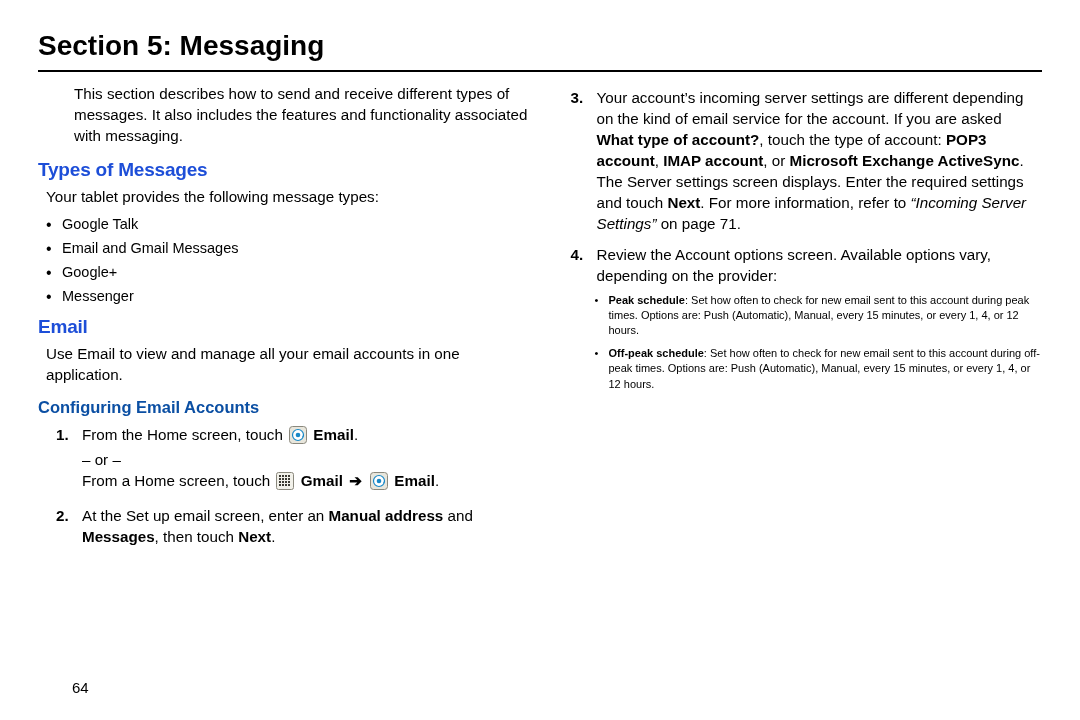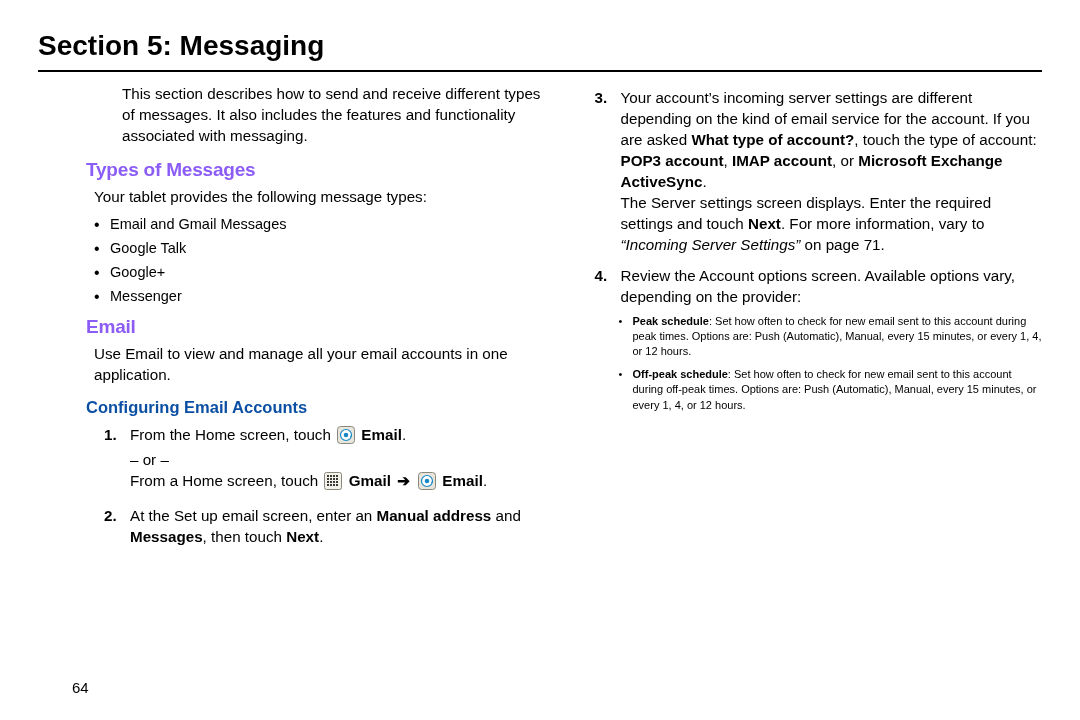--- a/index.html
+++ b/index.html
@@ -24,32 +24,31 @@
     margin: 0 0 8px 0;
   }
   hr.rule {
     border: none;
     border-top: 2px solid #000;
     margin: 0 0 12px 0;
   }
   .columns {
     display: flex;
     gap: 25px;
-    margin-left: 48px;
   }
   .col {
     flex: 1 1 0;
     font-size: 15.2px;
     line-height: 1.38;
   }
   .intro {
     margin: 0 0 10px 36px;
   }
   h2.blue {
-    color: #8b5cf6;
+    color: #1d4ed8;
     font-weight: 900;
     font-size: 19px;
     margin: 6px 0 4px 0;
     font-family: Arial, Helvetica, sans-serif;
     letter-spacing: -0.2px;
   }
   h3.blue-italic {
     color: #0b4fa3;
     font-weight: 900;
     font-size: 16.5px;
@@ -145,22 +144,22 @@
 
   <div class="columns">
 
     <div class="col">
 
       <p class="intro">This section describes how to send and receive different types of messages. It also includes the features and functionality associated with messaging.</p>
 
       <h2 class="blue">Types of Messages</h2>
       <p class="body">Your tablet provides the following message types:</p>
       <ul class="dot">
+        <li>Google Talk</li>
         <li>Email and Gmail Messages</li>
-        <li>Google Talk</li>
         <li>Google+</li>
         <li>Messenger</li>
       </ul>
 
       <h2 class="blue">Email</h2>
       <p class="body">Use Email to view and manage all your email accounts in one application.</p>
 
       <h3 class="blue-italic">Configuring Email Accounts</h3>
 
       <ol class="steps">
@@ -219,21 +218,21 @@
       </ol>
 
     </div>
 
     <div class="col">
 
       <ol class="steps" start="3" style="counter-reset: step 2;">
         <li>
           <span>Your account’s incoming server settings are different depending on the kind of email service for the account. If you are asked </span><span class="bold">What type of account?</span><span>, touch the type of account: </span><span class="bold">POP3 account</span><span>, </span><span class="bold">IMAP account</span><span>, or </span><span class="bold">Microsoft Exchange ActiveSync</span><span>.</span>
           <br>
-          <span>The Server settings screen displays. Enter the required settings and touch </span><span class="bold">Next</span><span>. For more information, vary to </span><span class="italic">“Incoming Server Settings”</span><span> on page 71.</span>
+          <span>The Server settings screen displays. Enter the required settings and touch </span><span class="bold">Next</span><span>. For more information, refer to </span><span class="italic">“Incoming Server Settings”</span><span> on page 71.</span>
         </li>
 
         <li>
           <span>Review the Account options screen. Available options vary, depending on the provider:</span>
           <ul class="condensed">
             <li>
               <span class="bold">Peak schedule</span><span>: Set how often to check for new email sent to this account during peak times. Options are: Push (Automatic), Manual, every 15 minutes, or every 1, 4, or 12 hours.</span>
             </li>
             <li>
               <span class="bold">Off-peak schedule</span><span>: Set how often to check for new email sent to this account during off-peak times. Options are: Push (Automatic), Manual, every 15 minutes, or every 1, 4, or 12 hours.</span>

